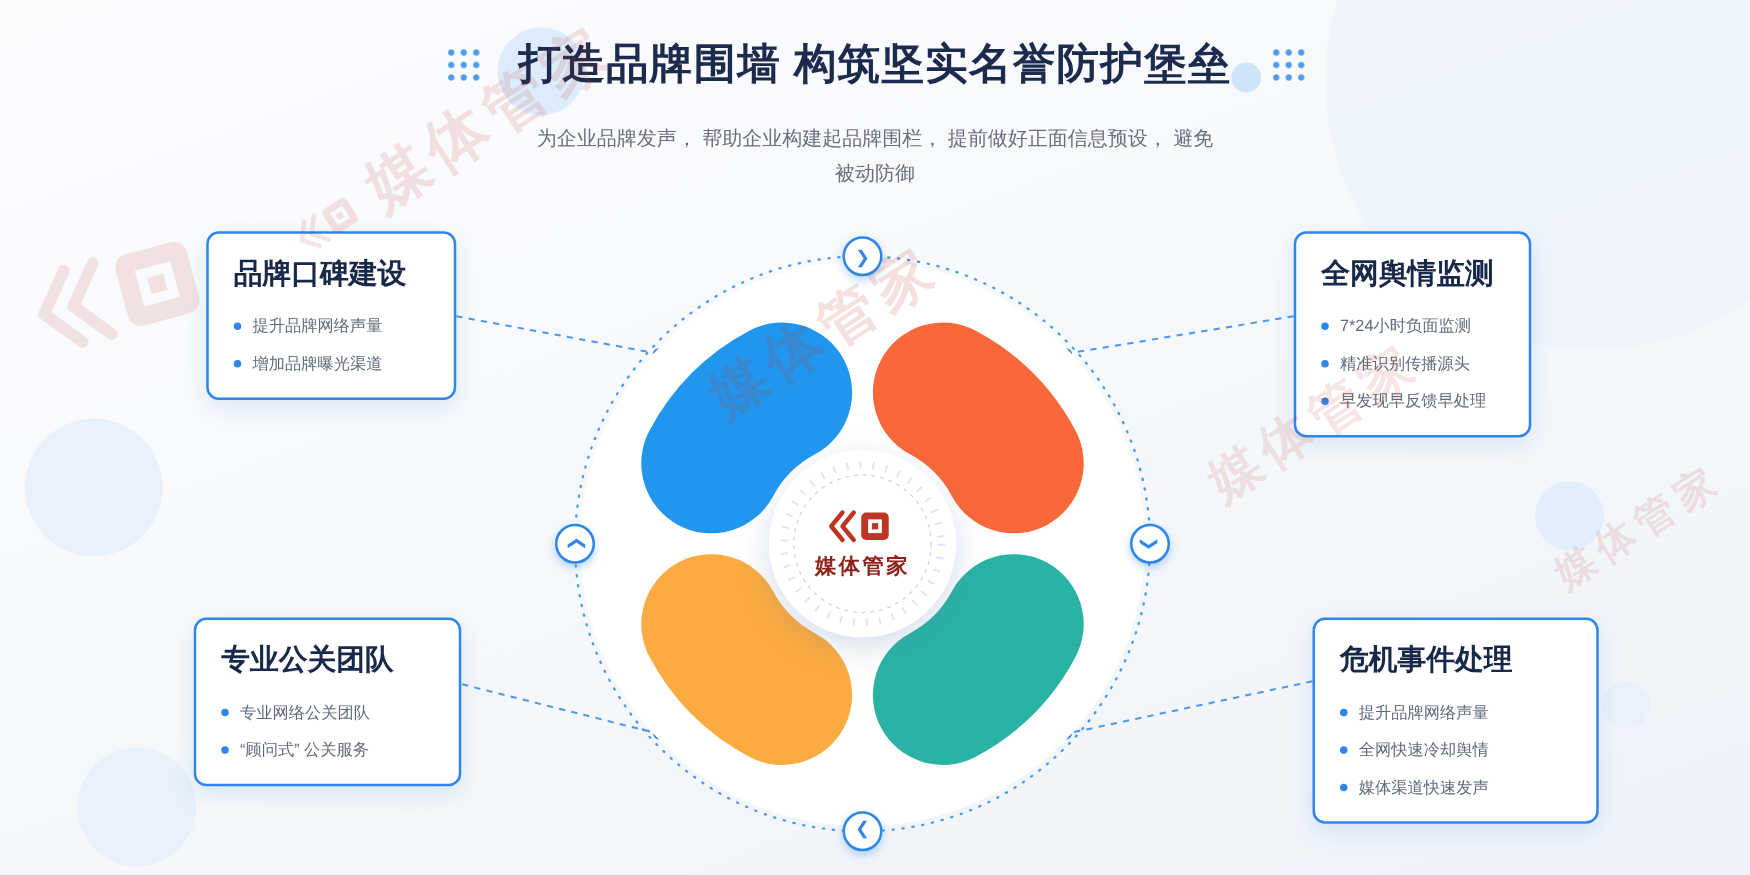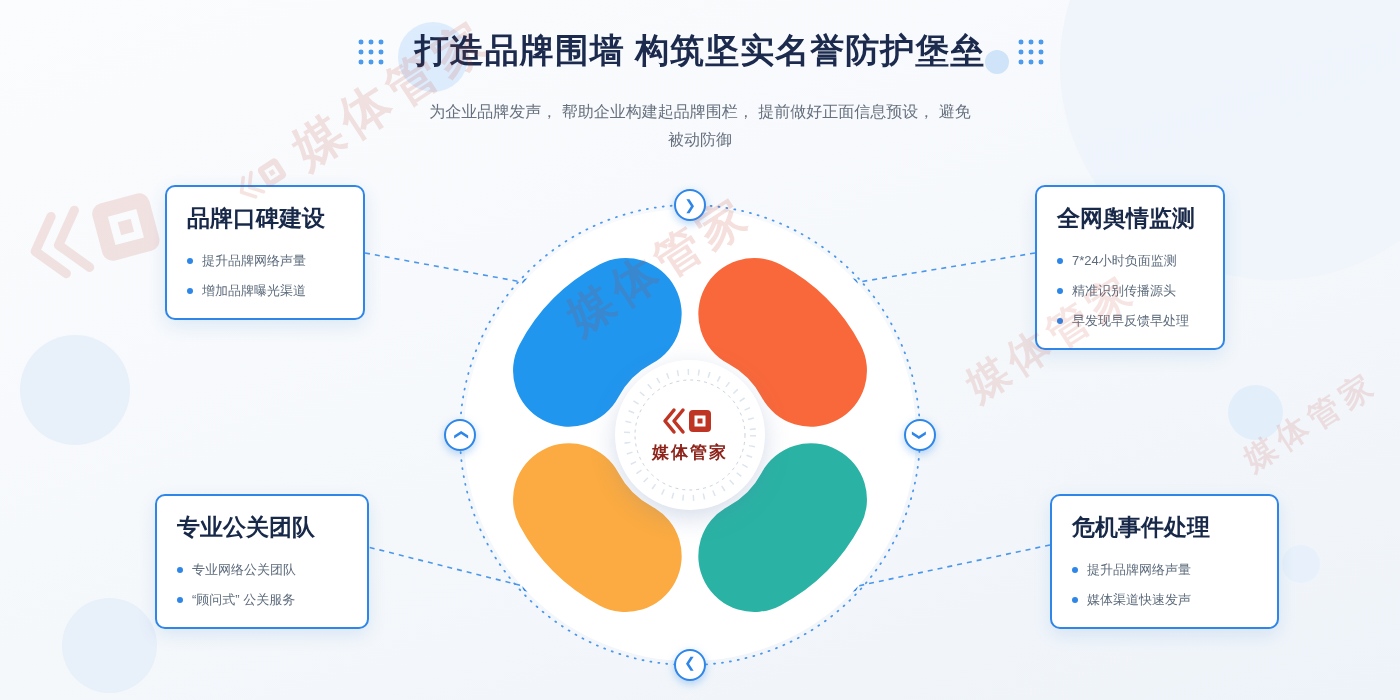--- a/index.html
+++ b/index.html
@@ -225,20 +225,24 @@
 
   <section class="card card-4">
     <h3 class="card-title">危机事件处理</h3>
     <ul class="card-list">
       <li>
           <span class="bullet"></span>
           <span>提升品牌网络声量</span>
         </li>
       <li>
           <span class="bullet"></span>
+          <span>全网快速冷却舆情</span>
+        </li>
+      <li>
+          <span class="bullet"></span>
           <span>媒体渠道快速发声</span>
         </li>
     </ul>
   </section>
 
   <div class="watermark wm1">
     <svg width="58" height="30" viewBox="0 0 56 28">
       <path class="em-stroke" stroke-width="3.5" d="M12 3 L3 14 L12 25"></path>
       <path class="em-stroke" stroke-width="3.5" d="M21 3 L12 14 L21 25"></path>
       <rect class="em-red" x="27" y="3" width="22" height="22" rx="4"></rect>

